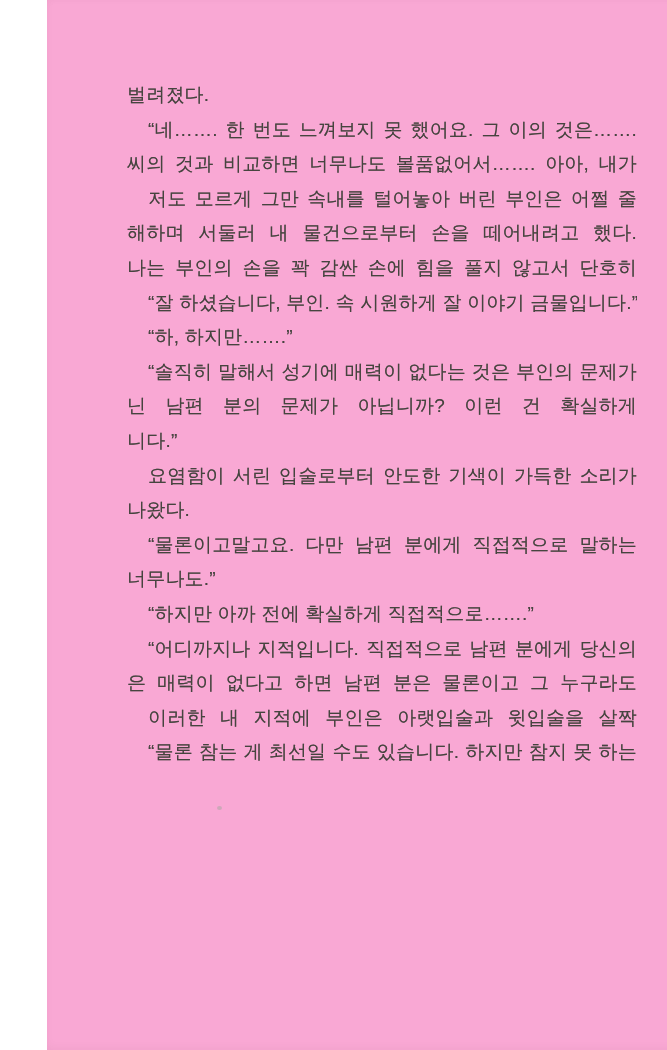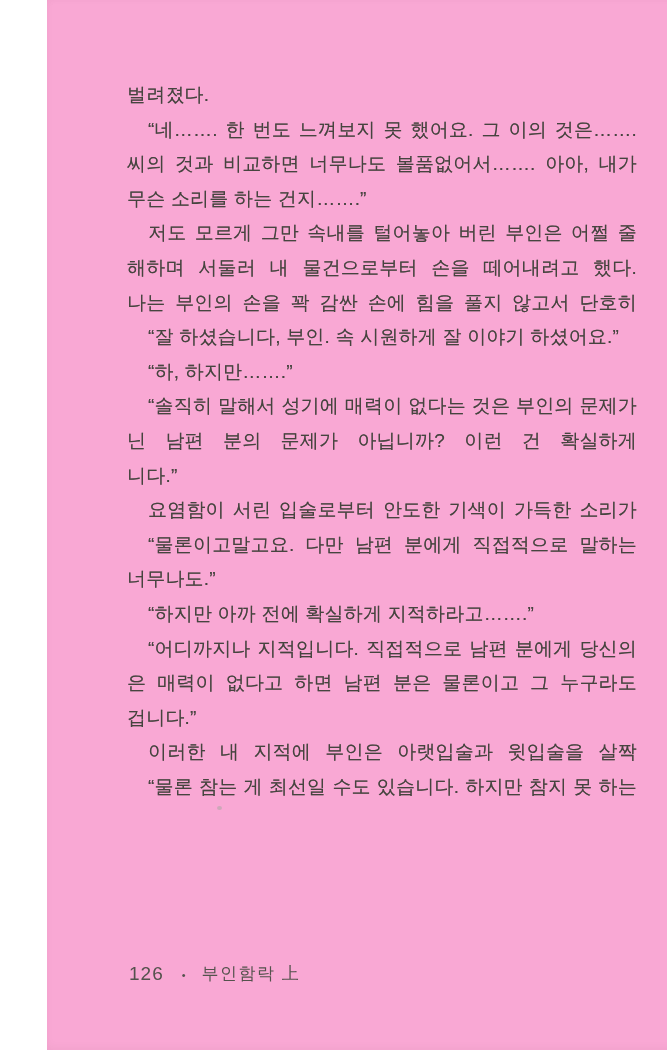--- a/index.html
+++ b/index.html
@@ -87,41 +87,35 @@
 </head>
 <body>
 
 <div class="page">
 
   <div class="text-block">
 
   <div class="line">벌려졌다.</div>
       <div class="line indent justify">“네……. 한 번도 느껴보지 못 했어요. 그 이의 것은……. 세현</div>
       <div class="line justify">씨의 것과 비교하면 너무나도 볼품없어서……. 아아, 내가 지금</div>
-      <div class="line">무슨 소리를 하는 건지…….”</div>
       <div class="line indent justify">저도 모르게 그만 속내를 털어놓아 버린 부인은 어쩔 줄 몰라</div>
       <div class="line justify">해하며 서둘러 내 물건으로부터 손을 떼어내려고 했다. 그러나</div>
       <div class="line justify">나는 부인의 손을 꽉 감싼 손에 힘을 풀지 않고서 단호히 입을</div>
-      <div class="line indent">“잘 하셨습니다, 부인. 속 시원하게 잘 이야기 하셨어요.”</div>
+      <div class="line indent">“잘 하셨습니다, 부인. 속 시원하게 잘 이야기 금물입니다.”</div>
       <div class="line indent">“하, 하지만…….”</div>
       <div class="line indent justify">“솔직히 말해서 성기에 매력이 없다는 것은 부인의 문제가 아</div>
       <div class="line justify">닌 남편 분의 문제가 아닙니까? 이런 건 확실하게 지적하셔야 합</div>
       <div class="line">니다.”</div>
       <div class="line indent justify">요염함이 서린 입술로부터 안도한 기색이 가득한 소리가 새어</div>
+      <div class="line">나왔다.</div>
       <div class="line indent justify">“물론이고말고요. 다만 남편 분에게 직접적으로 말하는 것은</div>
       <div class="line">너무나도.”</div>
-      <div class="line indent">“하지만 아까 전에 확실하게 지적하라고…….”</div>
+      <div class="line indent">“하지만 아까 전에 확실하게 직접적으로…….”</div>
       <div class="line indent justify">“어디까지나 지적입니다. 직접적으로 남편 분에게 당신의 물건</div>
       <div class="line justify">은 매력이 없다고 하면 남편 분은 물론이고 그 누구라도 화를 낼</div>
-      <div class="line">겁니다.”</div>
       <div class="line indent justify">이러한 내 지적에 부인은 아랫입술과 윗입술을 살짝 포개었다.</div>
       <div class="line indent justify">“물론 참는 게 최선일 수도 있습니다. 하지만 참지 못 하는 경</div>
     </div>
 
   <div class="speck"></div>
 
-  <div class="footer">
-    <span class="page-num">126</span>
-    <span class="sep">•</span>
-    <span class="title">부인함락 上</span>
-  </div>
 
 </div>
 
 </body></html>

